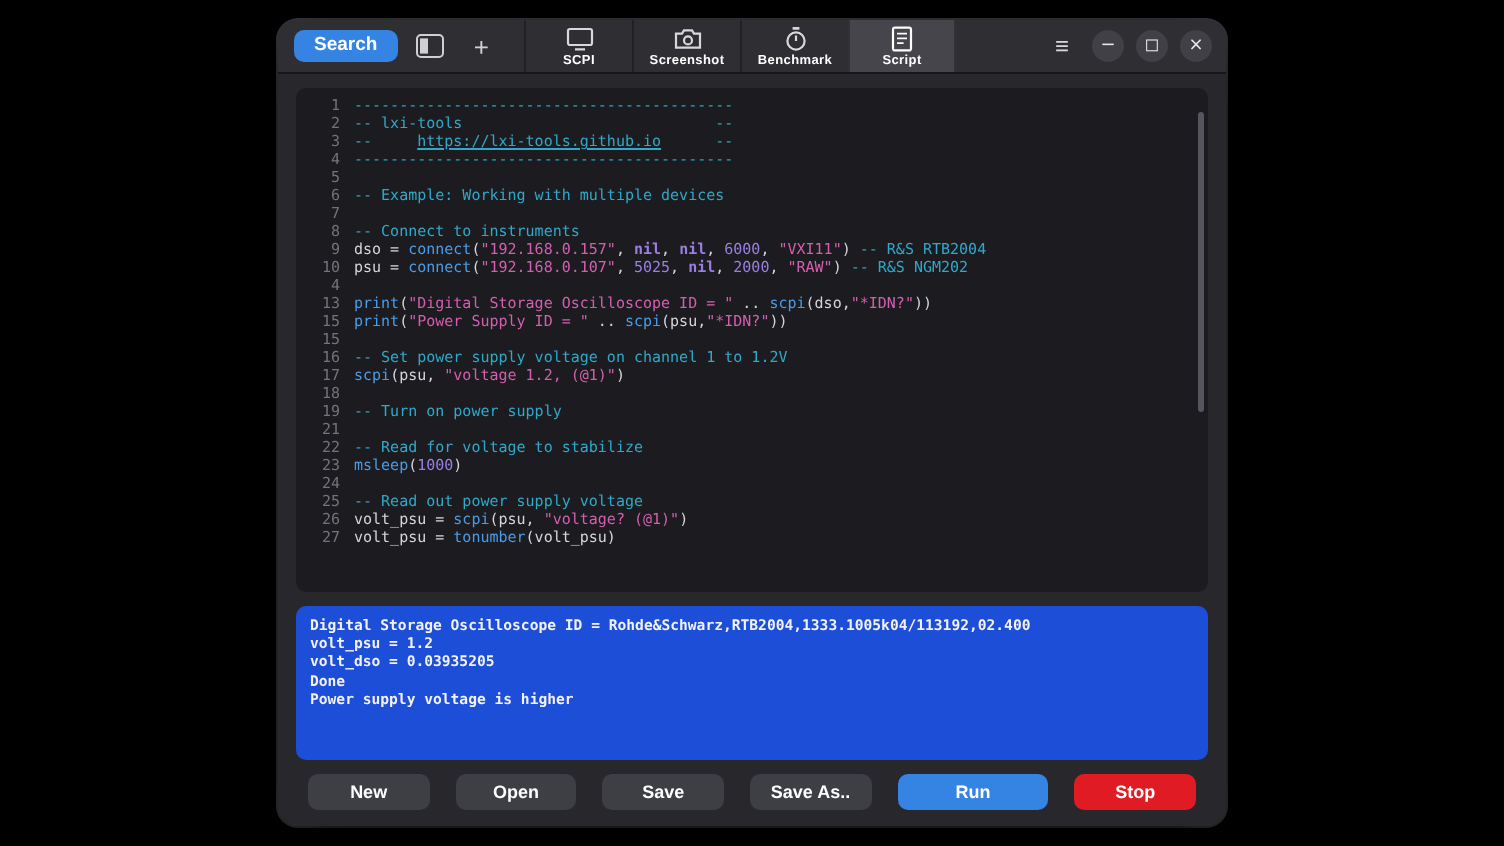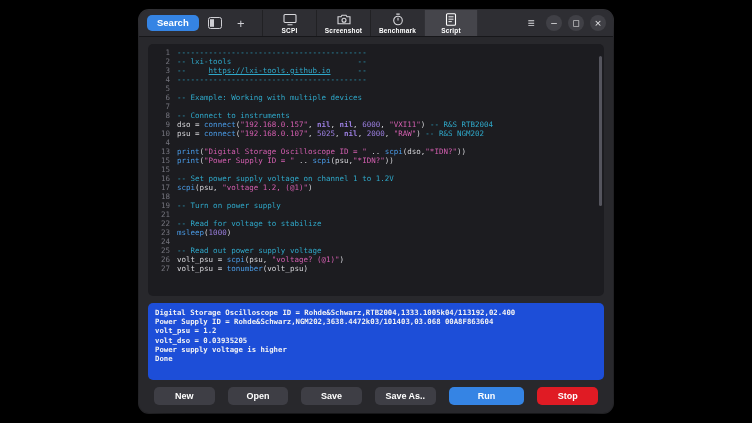--- a/index.html
+++ b/index.html
@@ -186,21 +186,21 @@
           <div class="code-line"><span class="line-num">22</span><span class="code-text"><span class="tk-comment">-- Read for voltage to stabilize</span></span></div>
           <div class="code-line"><span class="line-num">23</span><span class="code-text"><span class="tk-function">msleep</span><span class="tk-plain">(</span><span class="tk-number">1000</span><span class="tk-plain">)</span></span></div>
           <div class="code-line"><span class="line-num">24</span><span class="code-text"> </span></div>
           <div class="code-line"><span class="line-num">25</span><span class="code-text"><span class="tk-comment">-- Read out power supply voltage</span></span></div>
           <div class="code-line"><span class="line-num">26</span><span class="code-text"><span class="tk-plain">volt_psu = </span><span class="tk-function">scpi</span><span class="tk-plain">(psu, </span><span class="tk-string">"voltage? (@1)"</span><span class="tk-plain">)</span></span></div>
           <div class="code-line"><span class="line-num">27</span><span class="code-text"><span class="tk-plain">volt_psu = </span><span class="tk-function">tonumber</span><span class="tk-plain">(volt_psu)</span></span></div>
         </div>
       <div class="scrollbar-thumb"></div>
     </div>
 
-    <div class="console"><div>Digital Storage Oscilloscope ID = Rohde&amp;Schwarz,RTB2004,1333.1005k04/113192,02.400</div><div>Power Supply ID = Rohde&amp;Schwarz,NGM202,3638.4472k03/101403,03.068 00A8F863604</div><div>volt_psu = 1.2</div><div>volt_dso = 0.03935205</div><div>Power supply voltage is higher</div><div>Done</div></div>
+    <div class="console"><div>Digital Storage Oscilloscope ID = Rohde&amp;Schwarz,RTB2004,1333.1005k04/113192,02.400</div><div>volt_psu = 1.2</div><div>volt_dso = 0.03935205</div><div>Done</div><div>Power supply voltage is higher</div></div>
 
     <div class="actions">
         <button class="action-btn">New</button>
         <button class="action-btn">Open</button>
         <button class="action-btn">Save</button>
         <button class="action-btn">Save As..</button>
         <button class="action-btn suggested">Run</button>
         <button class="action-btn destructive">Stop</button>
       </div>
 

